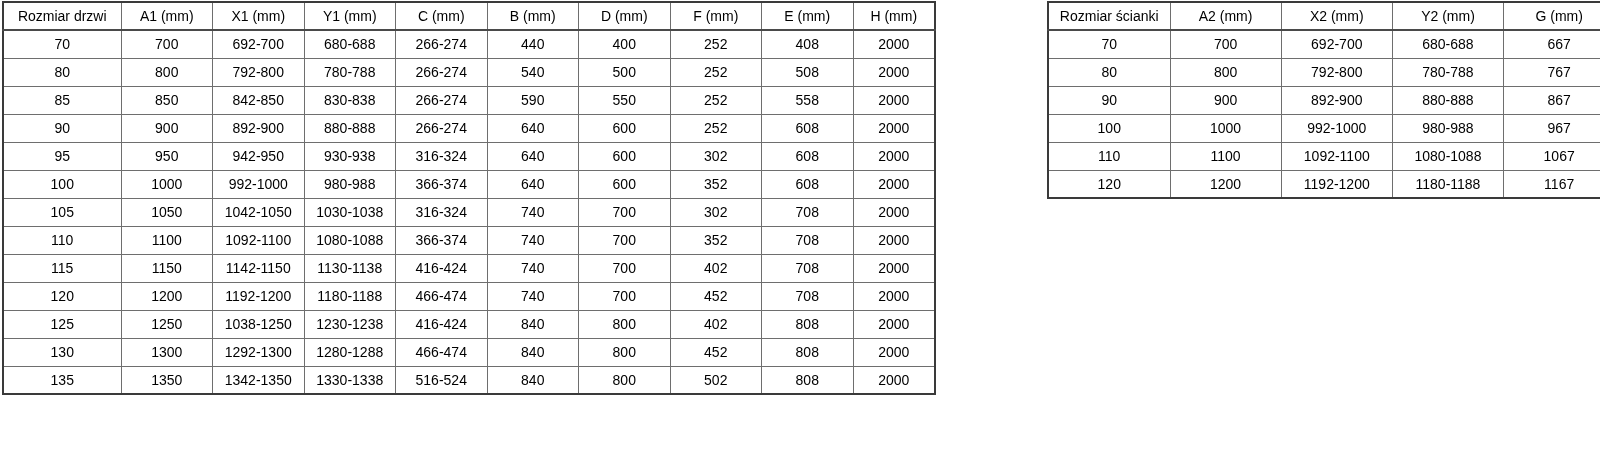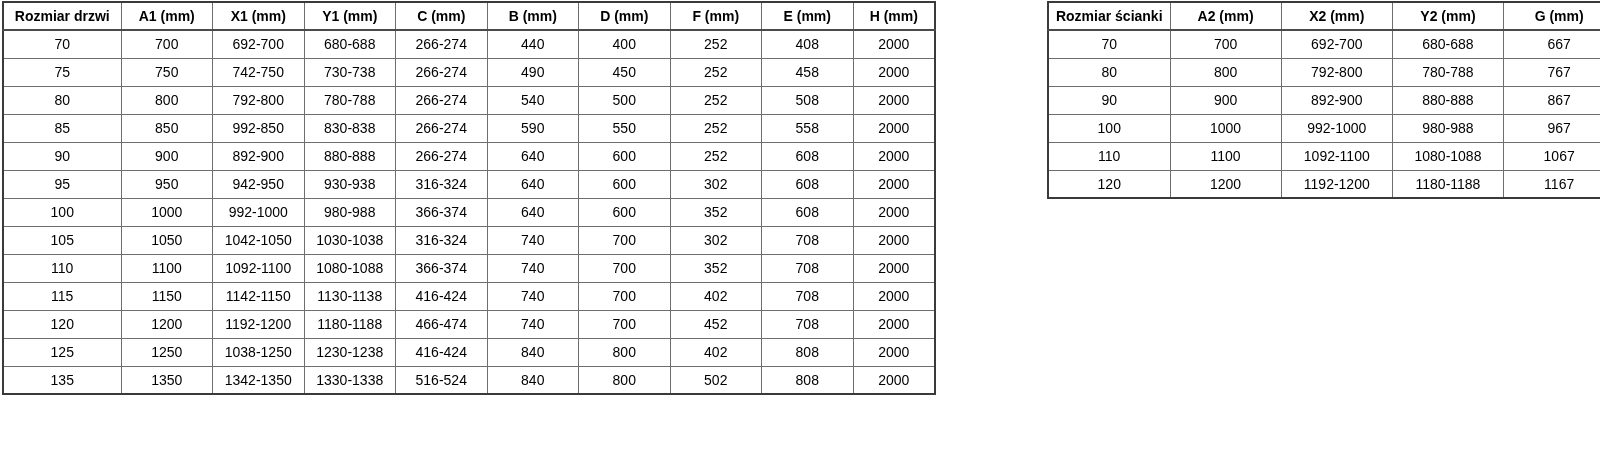--- a/index.html
+++ b/index.html
@@ -34,21 +34,21 @@
     vertical-align: middle;
     padding: 0 2px;
     font-size: 14px;
     line-height: 1;
     white-space: nowrap;
     overflow: hidden;
   }
   table.spec tr { height: 28px; }
   table.spec thead tr { height: 28px; }
   table.spec th {
-    font-weight: bold;
+    font-weight: normal;
     border-bottom: 2px solid #4a4a4a;
   }
 </style>
 </head>
 <body>
 
 <div class="canvas">
 
   <table class="spec left">
     <colgroup>
@@ -84,47 +84,35 @@
           <td>692-700</td>
           <td>680-688</td>
           <td>266-274</td>
           <td>440</td>
           <td>400</td>
           <td>252</td>
           <td>408</td>
           <td>2000</td>
         </tr>
         <tr>
-          <td>75</td>
-          <td>750</td>
-          <td>742-750</td>
-          <td>730-738</td>
-          <td>266-274</td>
-          <td>490</td>
-          <td>450</td>
-          <td>252</td>
-          <td>458</td>
-          <td>2000</td>
-        </tr>
-        <tr>
           <td>80</td>
           <td>800</td>
           <td>792-800</td>
           <td>780-788</td>
           <td>266-274</td>
           <td>540</td>
           <td>500</td>
           <td>252</td>
           <td>508</td>
           <td>2000</td>
         </tr>
         <tr>
           <td>85</td>
           <td>850</td>
-          <td>992-850</td>
+          <td>842-850</td>
           <td>830-838</td>
           <td>266-274</td>
           <td>590</td>
           <td>550</td>
           <td>252</td>
           <td>558</td>
           <td>2000</td>
         </tr>
         <tr>
           <td>90</td>
@@ -216,20 +204,32 @@
           <td>1038-1250</td>
           <td>1230-1238</td>
           <td>416-424</td>
           <td>840</td>
           <td>800</td>
           <td>402</td>
           <td>808</td>
           <td>2000</td>
         </tr>
         <tr>
+          <td>130</td>
+          <td>1300</td>
+          <td>1292-1300</td>
+          <td>1280-1288</td>
+          <td>466-474</td>
+          <td>840</td>
+          <td>800</td>
+          <td>452</td>
+          <td>808</td>
+          <td>2000</td>
+        </tr>
+        <tr>
           <td>135</td>
           <td>1350</td>
           <td>1342-1350</td>
           <td>1330-1338</td>
           <td>516-524</td>
           <td>840</td>
           <td>800</td>
           <td>502</td>
           <td>808</td>
           <td>2000</td>

